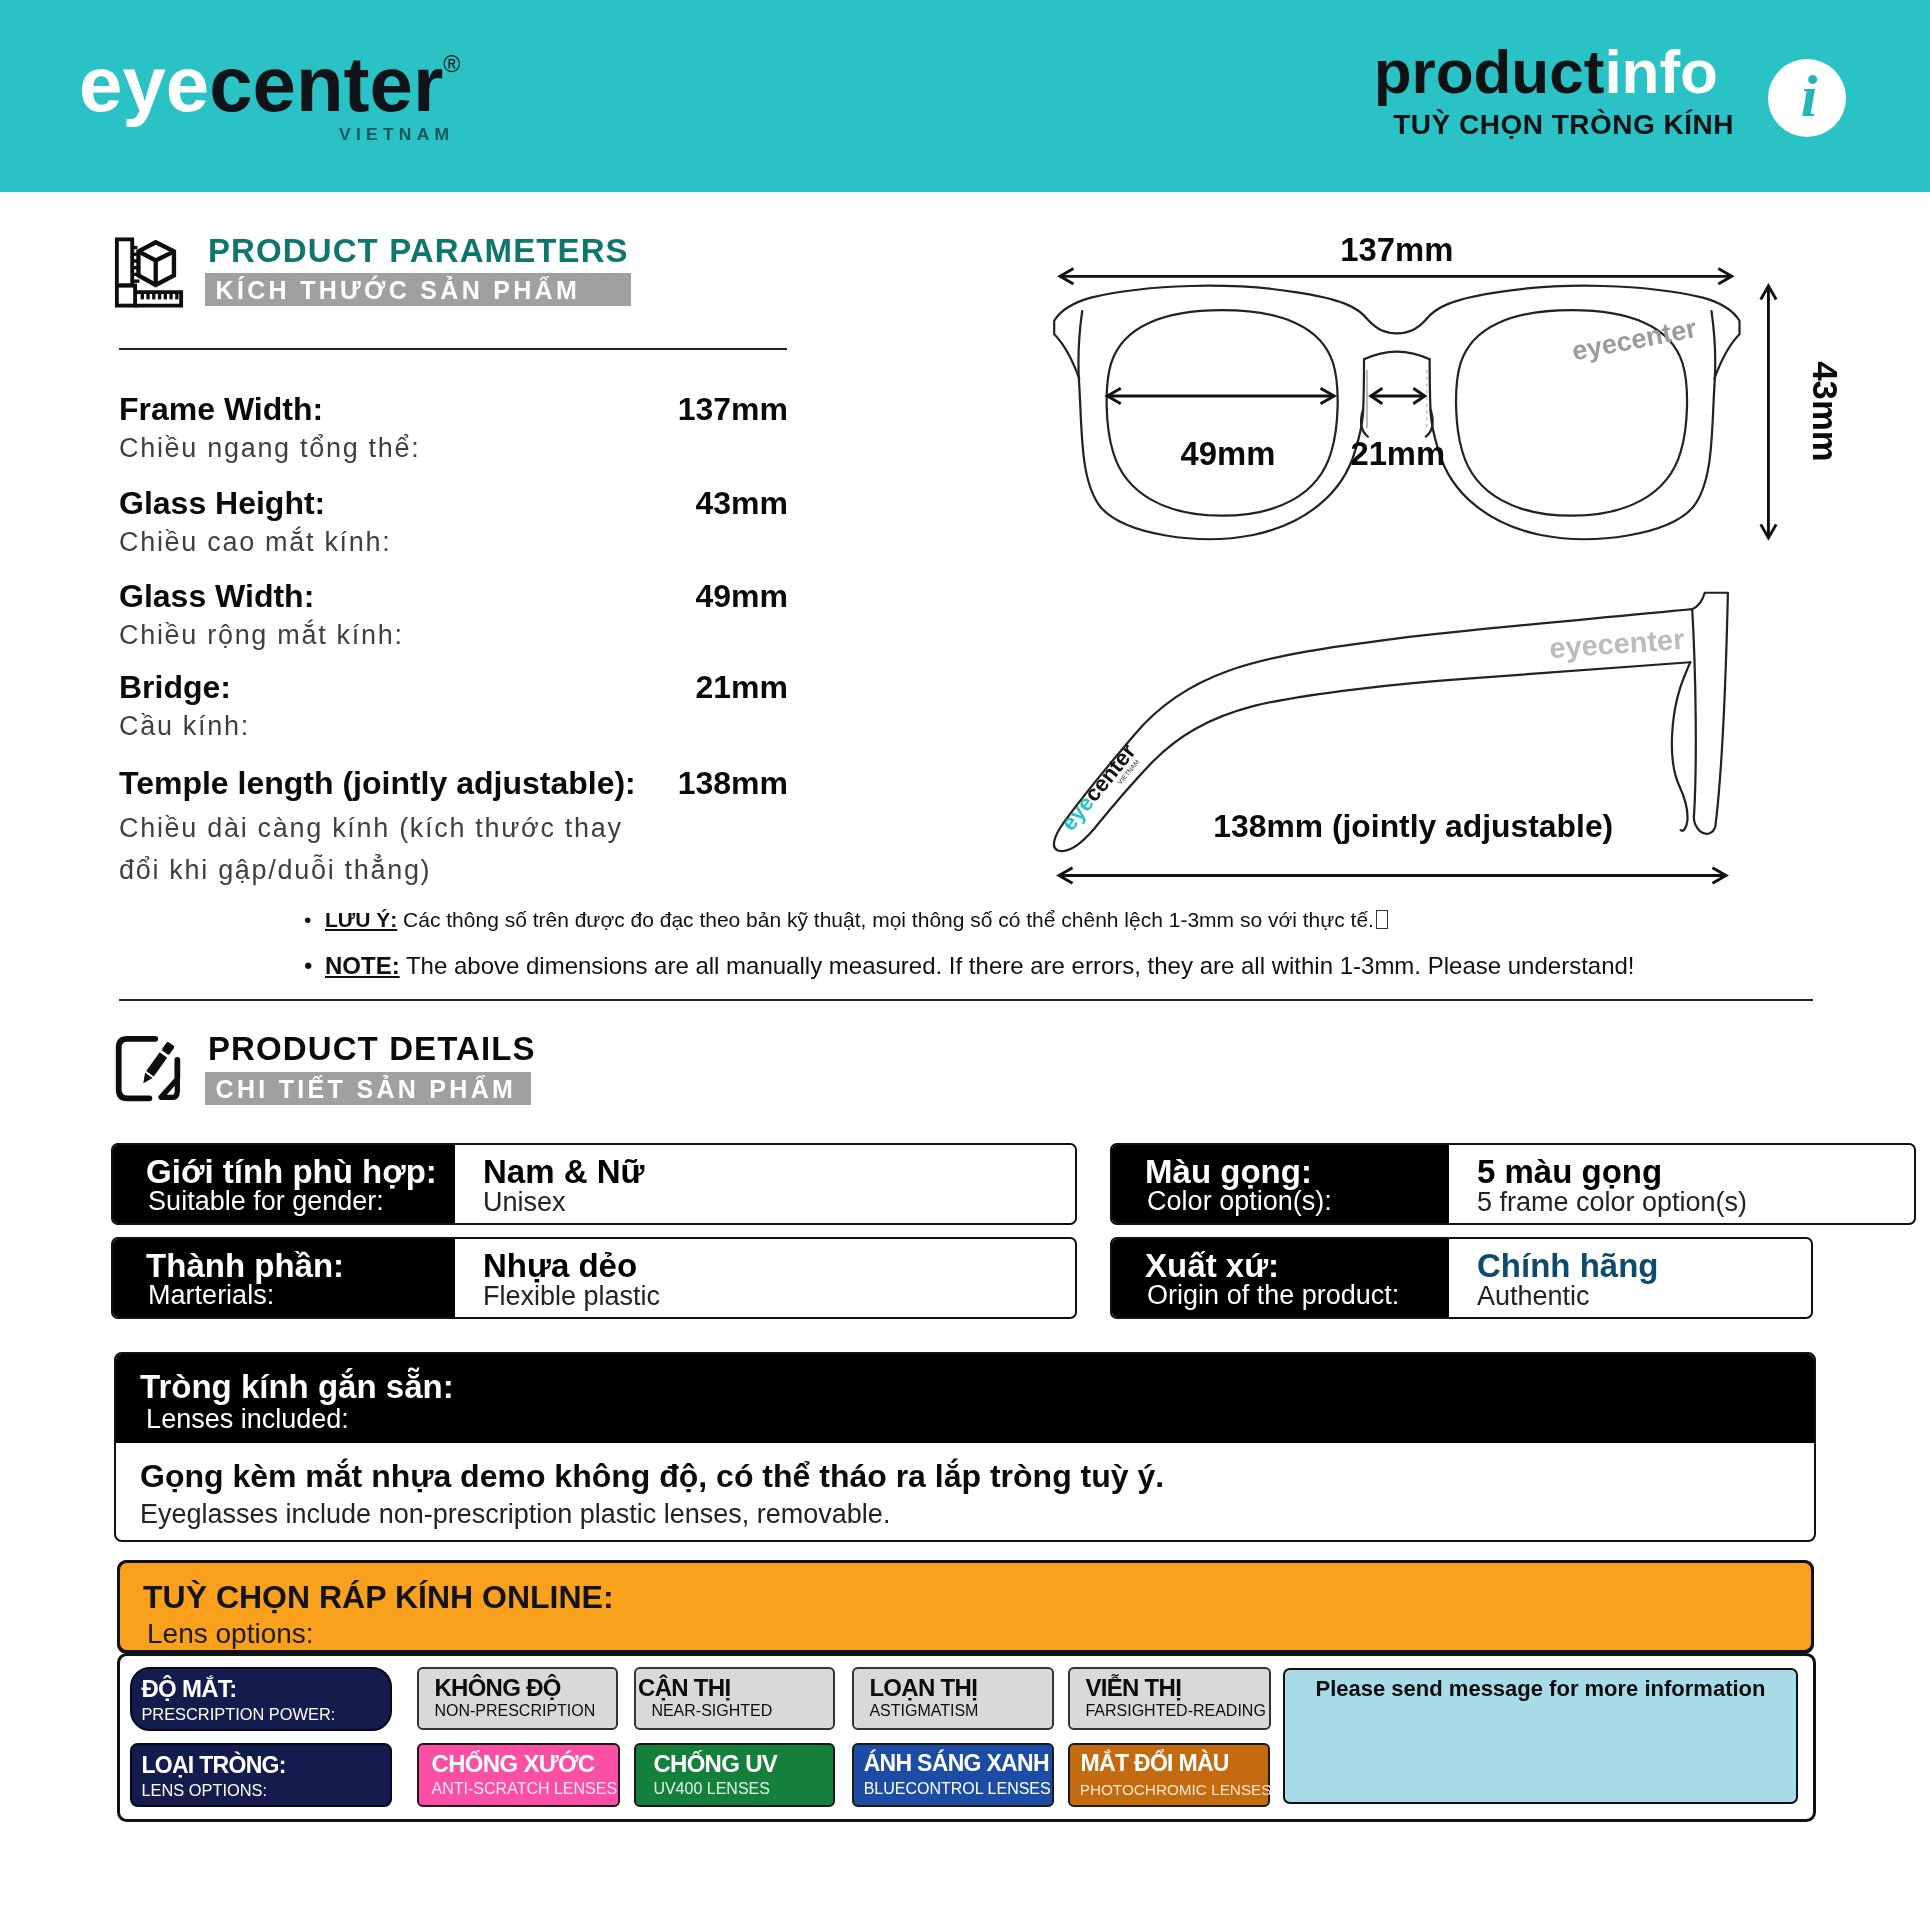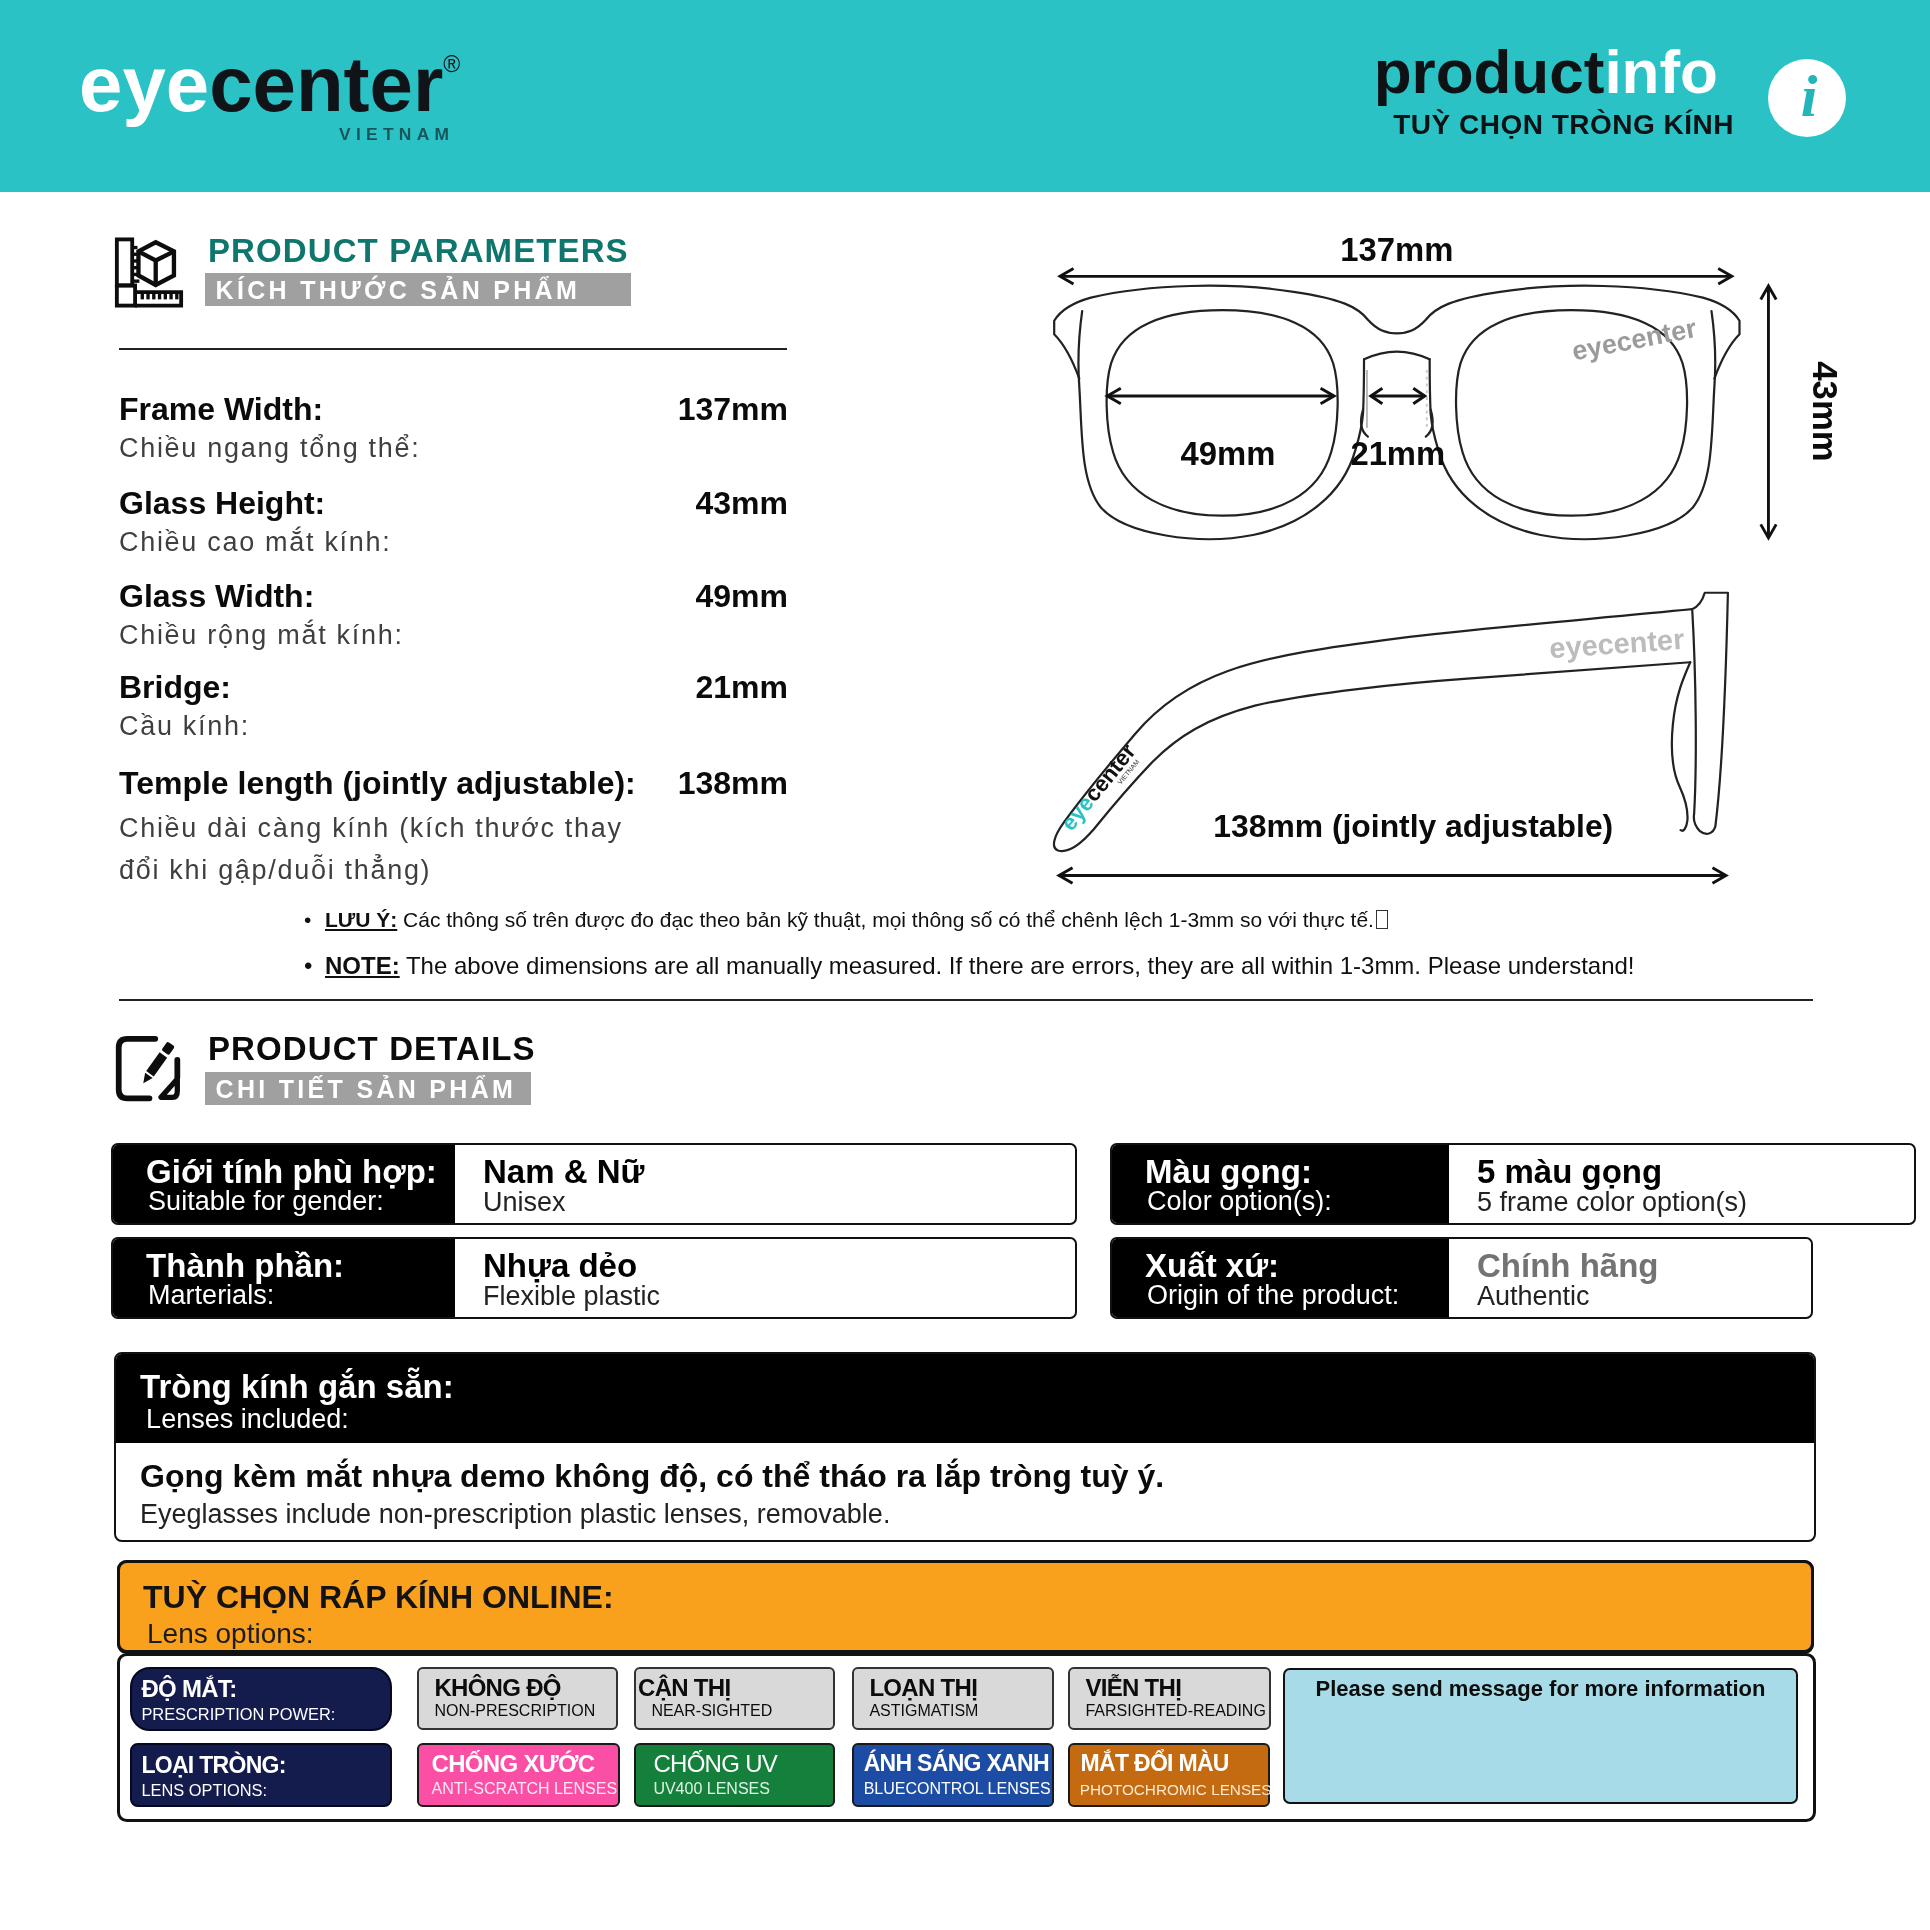--- a/index.html
+++ b/index.html
@@ -216,21 +216,21 @@
   </div>
   <div style="position:absolute;left:370px;top:7.7px;font-size:33px;font-weight:bold;color:#000;white-space:nowrap;">Nhựa dẻo</div>
   <div style="position:absolute;left:370px;top:42px;font-size:27px;color:#222;white-space:nowrap;">Flexible plastic</div>
 </div>
 
 <div class="abs" style="left:1110px;top:1237px;width:703px;height:82px;border:2.9px solid #111;border-radius:6.8px;box-sizing:border-box;background:#fff;overflow:hidden;">
   <div style="position:absolute;left:-2.9px;top:-2.9px;width:340px;height:82px;background:#000;color:#fff;">
     <div style="position:absolute;left:36px;top:10.6px;font-size:33px;font-weight:bold;white-space:nowrap;">Xuất xứ:</div>
     <div style="position:absolute;left:38px;top:44px;font-size:27px;white-space:nowrap;">Origin of the product:</div>
   </div>
-  <div style="position:absolute;left:365px;top:7.7px;font-size:33px;font-weight:bold;color:#737373;white-space:nowrap;">Chính hãng</div>
+  <div style="position:absolute;left:365px;top:7.7px;font-size:33px;font-weight:bold;color:#0c4a6e;white-space:nowrap;">Chính hãng</div>
   <div style="position:absolute;left:365px;top:42px;font-size:27px;color:#222;white-space:nowrap;">Authentic</div>
 </div>
 
 <div class="abs" style="left:114px;top:1352px;width:1702px;height:190px;border:2.9px solid #111;border-radius:7.7px;box-sizing:border-box;background:#fff;overflow:hidden;">
 
   <div style="position:absolute;left:-2.9px;top:-2.9px;width:1702px;height:92px;background:#000;color:#fff;">
     <div style="position:absolute;left:27px;top:16.4px;font-size:33px;font-weight:bold;">Tròng kính gắn sẵn:</div>
     <div style="position:absolute;left:33px;top:53px;font-size:27px;">Lenses included:</div>
   </div>
 
@@ -279,21 +279,21 @@
     <div style="position:absolute;left:9.7px;top:6.8px;font-size:23px;letter-spacing:-0.7px;font-weight:bold;white-space:nowrap;">LOẠI TRÒNG:</div>
     <div style="position:absolute;left:9.7px;top:36px;font-size:16.4px;white-space:nowrap;">LENS OPTIONS:</div>
   </div>
 
   <div style="position:absolute;left:297px;top:87px;width:203px;height:64px;background:#fb4fa5;border:2.4px solid #1a1a1a;border-radius:5.8px;box-sizing:border-box;color:#fff;">
     <div style="position:absolute;left:12.6px;top:4.8px;font-size:24px;letter-spacing:-0.7px;font-weight:bold;white-space:nowrap;">CHỐNG XƯỚC</div>
     <div style="position:absolute;left:12.6px;top:35px;font-size:16px;white-space:nowrap;color:#ffe9f5;">ANTI-SCRATCH LENSES</div>
   </div>
 
   <div style="position:absolute;left:514px;top:87px;width:201px;height:64px;background:#15803c;border:2.4px solid #1a1a1a;border-radius:5.8px;box-sizing:border-box;color:#fff;">
-    <div style="position:absolute;left:17.4px;top:4.8px;font-size:24px;letter-spacing:-0.7px;font-weight:normal;white-space:nowrap;">CHỐNG UV</div>
+    <div style="position:absolute;left:17.4px;top:4.8px;font-size:24px;letter-spacing:-0.7px;font-weight:bold;white-space:nowrap;">CHỐNG UV</div>
     <div style="position:absolute;left:17.4px;top:35px;font-size:16px;white-space:nowrap;color:#dff3e6;">UV400 LENSES</div>
   </div>
 
   <div style="position:absolute;left:732px;top:87px;width:202px;height:64px;background:#1d4ca5;border:2.4px solid #1a1a1a;border-radius:5.8px;box-sizing:border-box;color:#fff;">
     <div style="position:absolute;left:9.7px;top:4.8px;font-size:23px;letter-spacing:-0.7px;font-weight:bold;white-space:nowrap;">ÁNH SÁNG XANH</div>
     <div style="position:absolute;left:9.7px;top:35px;font-size:16px;white-space:nowrap;color:#fff;">BLUECONTROL LENSES</div>
   </div>
 
   <div style="position:absolute;left:948px;top:87px;width:202px;height:64px;background:#c46a10;border:2.4px solid #1a1a1a;border-radius:5.8px;box-sizing:border-box;color:#fff;">
     <div style="position:absolute;left:10.6px;top:4.8px;font-size:23px;letter-spacing:-0.7px;font-weight:bold;white-space:nowrap;">MẮT ĐỔI MÀU</div>

